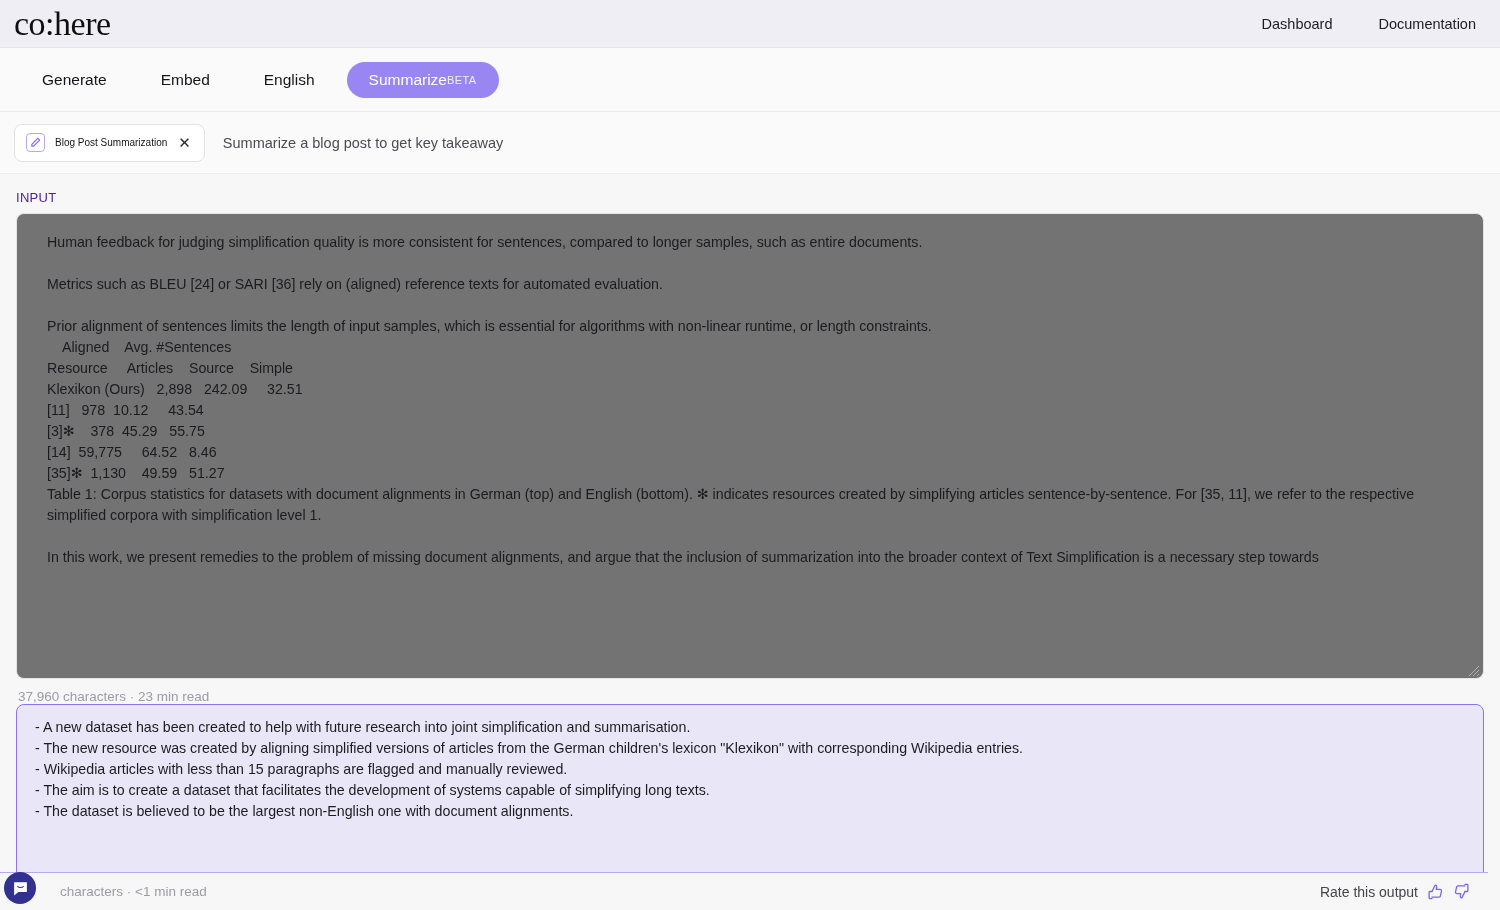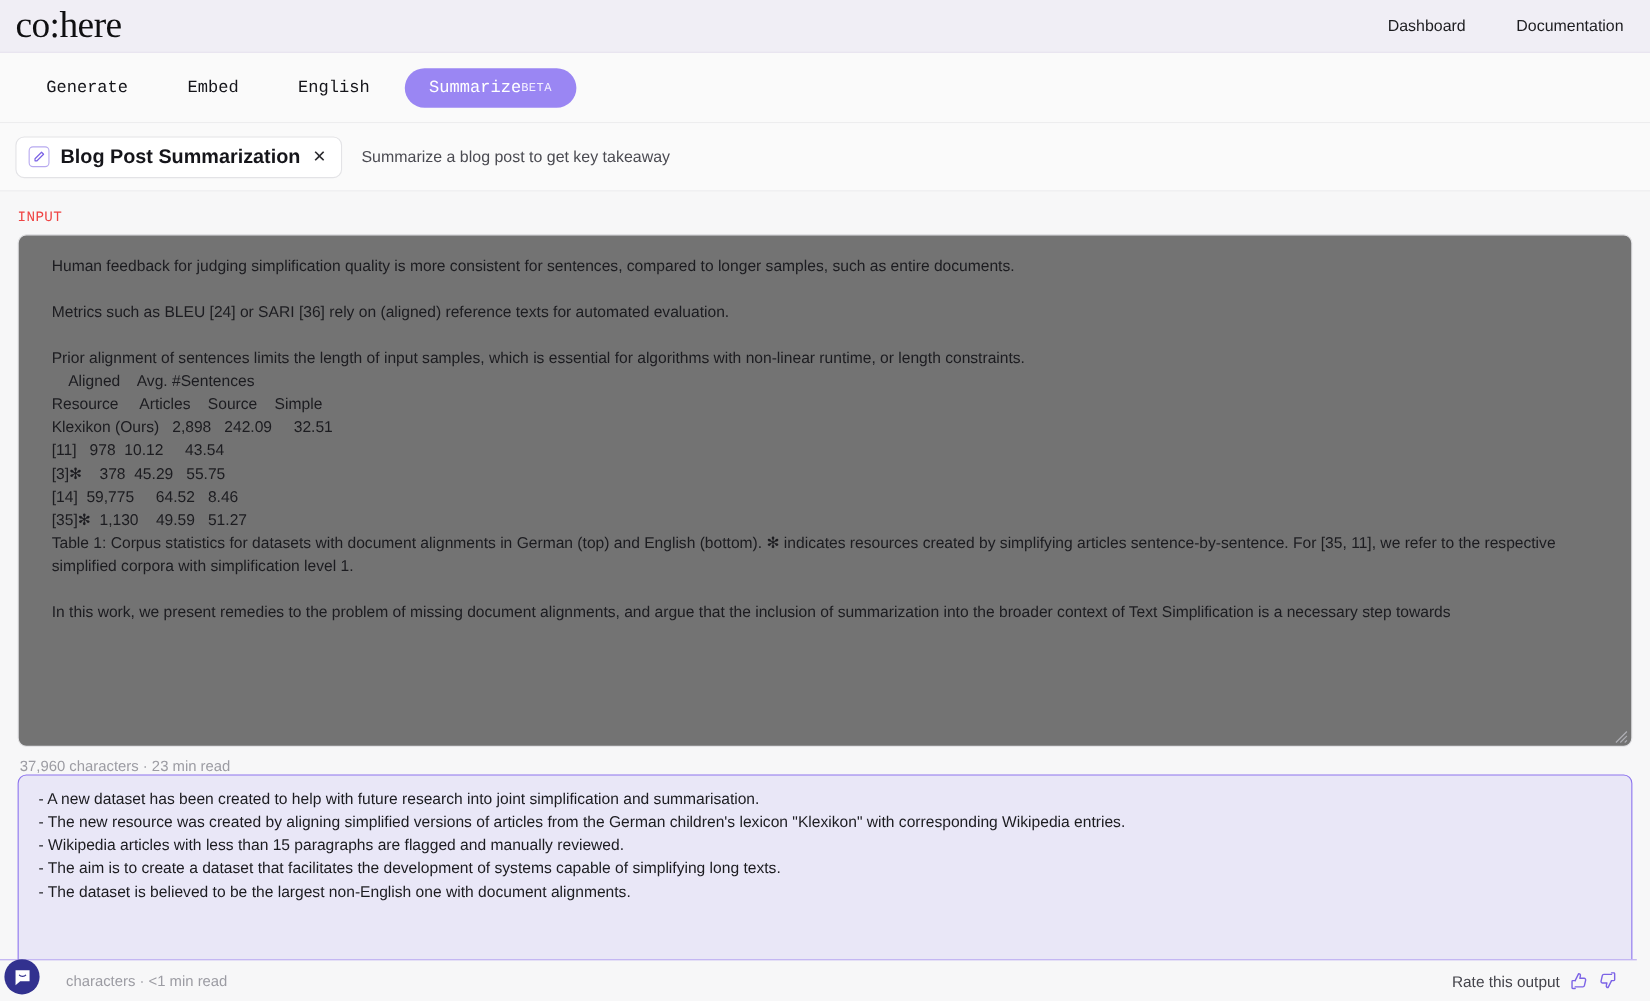--- a/index.html
+++ b/index.html
@@ -43,21 +43,20 @@
 
   
   .prodbar {
     height: 64px;
     background: #fafafa;
     border-bottom: 1px solid #ebebed;
     display: flex;
     align-items: center;
     padding-left: 20px;
     gap: 10px;
-    font-family: Liberation Mono, monospace;
   }
   .prodtab {
     font-size: 15.5px;
     color: #15151a;
     padding: 9px 22px;
     border-radius: 999px;
     white-space: nowrap;
     cursor: pointer;
   }
   .prodtab.active {
@@ -92,22 +91,22 @@
     border: 1px solid #e3e3e6;
     border-radius: 8px;
   }
   .pencil-box {
     width: 19px; height: 19px;
     border: 1px solid #b7a9ef;
     border-radius: 4px;
     display: flex; align-items: center; justify-content: center;
   }
   .preset-name {
-    font-size: 18px;
-    font-weight: bold;
+    font-size: 10px;
+    font-weight: normal;
     color: #15151a;
     white-space: nowrap;
   }
   .chip-close {
     font-size: 15px;
     color: #2a2a2e;
     line-height: 1;
     cursor: pointer;
     padding: 0 1px;
   }
@@ -116,23 +115,22 @@
     font-size: 14.5px;
     color: #4b4b52;
     white-space: nowrap;
   }
 
   
   .body-wrap { padding: 0 16px; }
   .section-label {
     font-size: 13px;
     letter-spacing: 0.3px;
-    color: #ef4444;
+    color: #4c1d95;
     margin: 16px 0 8px 0;
-    font-family: Liberation Mono, monospace;
   }
   .textbox {
     position: relative;
     border-radius: 8px;
     padding: 18px 28px 12px 30px;
     overflow: hidden;
   }
   .textbox.input {
     background: #737373;
     border: 1px solid #e4e4e7;

